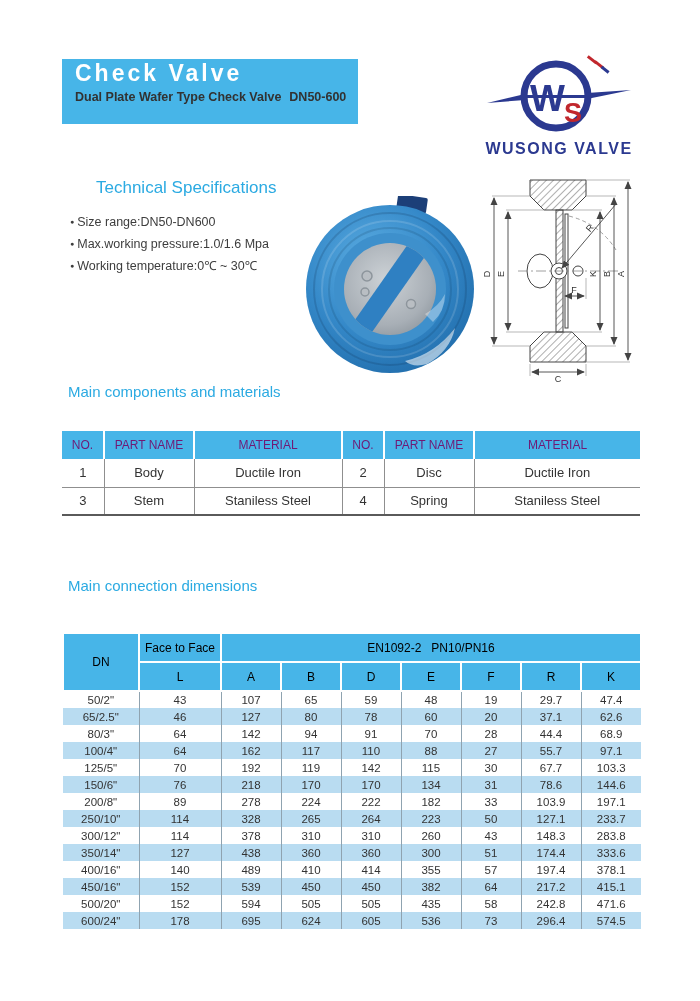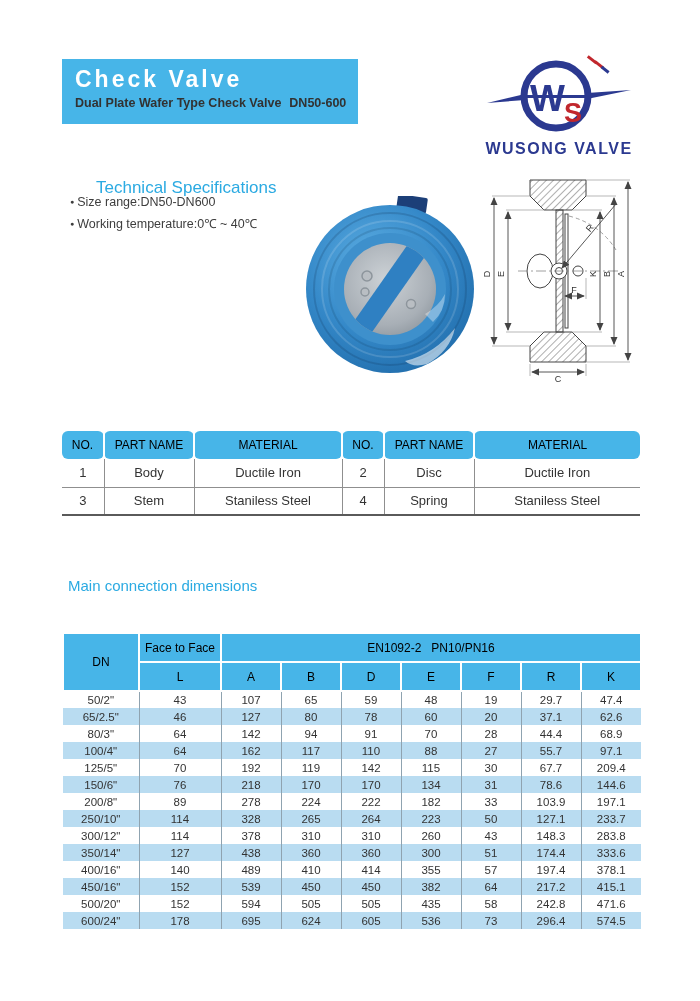--- a/index.html
+++ b/index.html
@@ -5,51 +5,51 @@
   * { margin:0; padding:0; box-sizing:border-box; }
   html,body { background:#e8e8e8; }
   .page {
     position:relative; width:700px; height:1001px; background:#ffffff;
     font-family:"Liberation Sans", sans-serif; color:#3a3a3a; margin:0 auto; overflow:hidden;
   }
 
   
   .banner {
     position:absolute; left:62px; top:59px; width:296px; height:65px;
-    background:#47B5E8; padding:7px 0 0 13px;
+    background:#47B5E8; padding:1px 0 0 13px;
   }
   .banner-title { color:#ffffff; font-size:23px; font-weight:bold; letter-spacing:3px; line-height:26px; }
   .banner-sub { display:flex; gap:8px; margin-top:4px; font-size:12.5px; color:#323232; font-weight:bold; }
 
   
   .logo { position:absolute; left:483px; top:50px; width:152px; height:110px; }
 
   
   .sec-heading { position:absolute; color:#2BAAE2; }
   .h-spec { left:68px; top:178px; font-size:17px;margin-left:28px; }
   .h-comp { left:68px; top:383px; font-size:15px; }
   .h-dims { left:68px; top:577px; font-size:15px; }
 
   
-  .spec-list { position:absolute; left:70px; top:191px; list-style:none; }
+  .spec-list { position:absolute; left:70px; top:211px; list-style:none; }
   .spec-list li { font-size:12.5px; color:#3d3d3d; line-height:21px; }
   .spec-list li::before { content:"●"; font-size:7px; vertical-align:2px; margin-right:3px; color:#3d3d3d; }
 
   
   .photo { position:absolute; left:305px; top:196px; width:170px; height:178px; }
 
   
   .drawing { position:absolute; left:468px; top:166px; width:172px; height:218px; }
 
   
   table { border-collapse:collapse; table-layout:fixed; }
   .comp-table { position:absolute; left:62px; top:431px; width:578px; }
   .comp-table th {
-    background:#47B5E8; color:#000000; font-size:12px; font-weight:normal;
-    height:28px; border-left:2px solid #ffffff; border-right:2px solid #ffffff;border-radius:6px;
+    background:#47B5E8; color:#701a75; font-size:12px; font-weight:normal;
+    height:28px; border-left:2px solid #ffffff; border-right:2px solid #ffffff;
   }
   .comp-table th:first-child { border-left:none; }
   .comp-table th:last-child { border-right:none; }
   .comp-table td {
     background:#ffffff; color:#333333; font-size:13px; text-align:center; height:28px;
     border:1px solid #8f8f8f; border-top:none;
   }
   .comp-table td:first-child { border-left:none; }
   .comp-table td:last-child { border-right:none; }
   .comp-table tbody tr:last-child td { border-bottom:2px solid #5a5a5a; }
@@ -92,21 +92,22 @@
       <rect x="118" y="18" width="9" height="3" fill="#2B3990" transform="rotate(38 122 19)"></rect>
     </g>
     <text x="47" y="61" font-family="Liberation Sans, sans-serif" font-size="37" font-weight="bold" fill="#2B3990">W</text>
     <text x="81" y="72" font-family="Liberation Sans, sans-serif" font-size="27" font-weight="bold" fill="#C1272D">S</text>
     <text x="76" y="104" text-anchor="middle" font-family="Liberation Sans, sans-serif" font-size="16" font-weight="bold" letter-spacing="1.5" fill="#2B3990">WUSONG VALVE</text>
   </svg>
 
   <div class="sec-heading h-spec">Technical Specifications</div>
   <ul class="spec-list">
       <li>Size range:DN50-DN600</li>
-      <li>Working temperature:0℃ ~ 40℃</li>
+      <li>Max.working pressure:1.0/1.6 Mpa</li>
+      <li>Working temperature:0℃ ~ 30℃</li>
     </ul>
 
   <svg class="photo" viewBox="0 0 170 178">
     <defs>
       <radialGradient id="gBody" cx="40%" cy="35%" r="75%">
         <stop offset="0%" stop-color="#5fb0e4"></stop>
         <stop offset="55%" stop-color="#3488c8"></stop>
         <stop offset="100%" stop-color="#1f6aa8"></stop>
       </radialGradient>
       <radialGradient id="gBore" cx="45%" cy="40%" r="70%">
@@ -190,20 +191,21 @@
       <text x="36" y="108" transform="rotate(-90 36 108)" text-anchor="middle">E</text>
       <text x="124" y="64" transform="rotate(-50 124 64)" text-anchor="middle">R</text>
       <text x="106" y="127" text-anchor="middle">F</text>
       <text x="128" y="108" transform="rotate(-90 128 108)" text-anchor="middle">K</text>
       <text x="142" y="108" transform="rotate(-90 142 108)" text-anchor="middle">B</text>
       <text x="156" y="108" transform="rotate(-90 156 108)" text-anchor="middle">A</text>
       <text x="90" y="216" text-anchor="middle">C</text>
     </g>
   </svg>
 
+  <div class="sec-heading h-comp">Main components and materials</div>
   <table class="comp-table">
     <colgroup>
       <col style="width:42px">
         <col style="width:90px">
         <col style="width:148px">
       <col style="width:42px">
         <col style="width:90px">
         <col style="width:166px">
     </colgroup>
     <thead>
@@ -313,21 +315,21 @@
         </tr>
         <tr>
           <td>125/5"</td>
           <td>70</td>
           <td>192</td>
           <td>119</td>
           <td>142</td>
           <td>115</td>
           <td>30</td>
           <td>67.7</td>
-          <td>209.4</td>
+          <td>103.3</td>
         </tr>
         <tr class="alt">
           <td>150/6"</td>
           <td>76</td>
           <td>218</td>
           <td>170</td>
           <td>170</td>
           <td>134</td>
           <td>31</td>
           <td>78.6</td>

